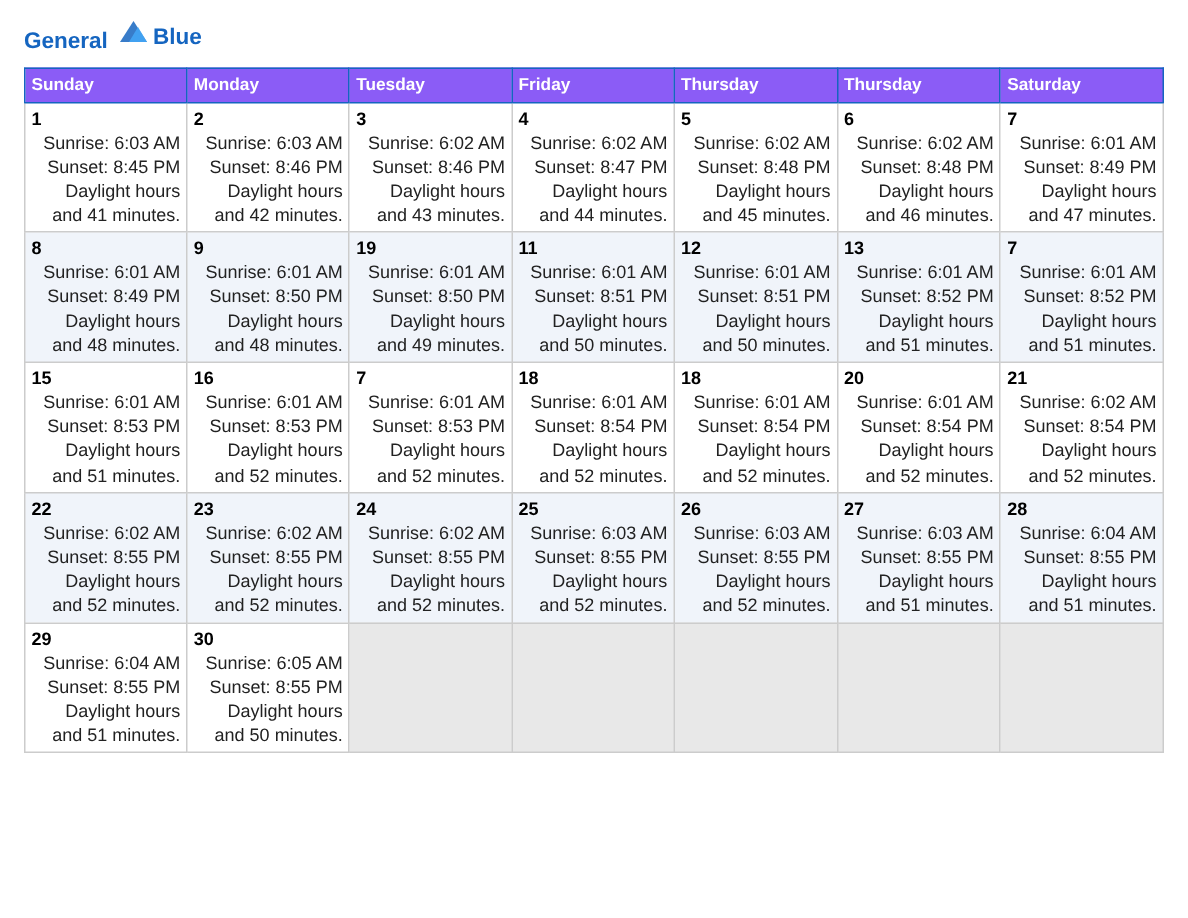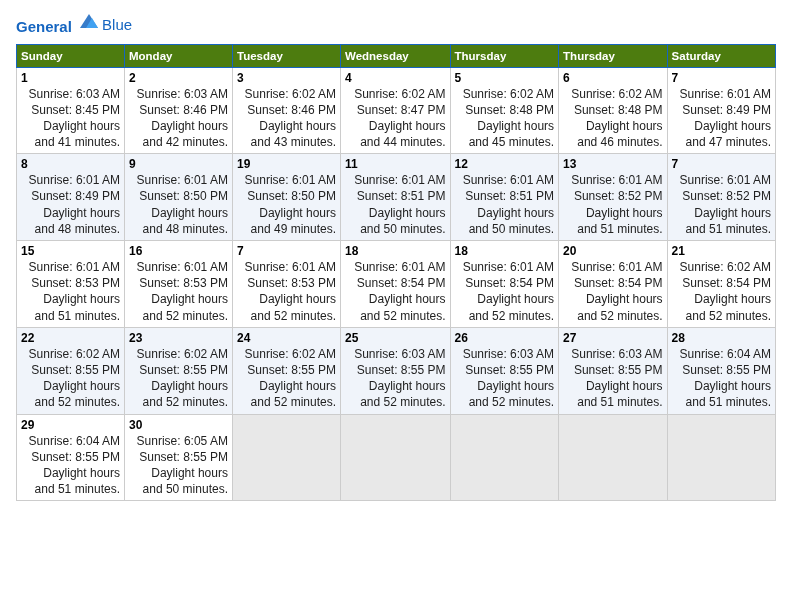--- a/index.html
+++ b/index.html
@@ -78,21 +78,21 @@
       min-height: 75px;
       height: 75px;
     }
     .calendar tr:nth-child(even) td {
       background: #f0f4fa;
     }
     .calendar tr:nth-child(odd) td {
       background: #fff;
     }
     .calendar thead tr th {
-      background: #4d7c0f;
+      background: #8b5cf6;
     }
     .day-num {
       font-weight: bold;
       font-size: 12px;
       display: block;
       margin-bottom: 1px;
     }
     .day-info {
       font-size: 12px;
       color: #222;
@@ -114,37 +114,37 @@
     <div class="logo">
       <div>
         <div style="display:flex;align-items:center;">
           <div class="logo-text">
             <span>General</span>
             <svg class="logo-icon" viewBox="0 0 22 22" xmlns="http://www.w3.org/2000/svg">
               <polygon points="2,18 11,4 20,18" fill="#1565c0" opacity="0.85"></polygon>
               <polygon points="8,18 14,8 20,18" fill="#42a5f5" opacity="0.9"></polygon>
             </svg>
           </div>
-          <div class="logo-text" style="color:#1565c0;font-weight:normal;margin-left:2px;font-size:15px;">Blue</div>
+          <div class="logo-text" style="color:#1565c0;font-weight:bold;margin-left:2px;font-size:15px;">Blue</div>
         </div>
       </div>
     </div>
     <div class="title-block">
       <div class="month-title"></div>
       <div class="location"></div>
     </div>
   </div>
 
   <table class="calendar">
     <thead>
       <tr>
       <th>Sunday</th>
           <th>Monday</th>
           <th>Tuesday</th>
-          <th>Wednesday</th>
+          <th>Friday</th>
           <th>Thursday</th>
           <th>Thursday</th>
           <th>Saturday</th>
         </tr>
     </thead>
     <tbody id="calendar-body">
     <tr>
           <td>
         <span class="day-num">1</span>
         <div class="day-info">

